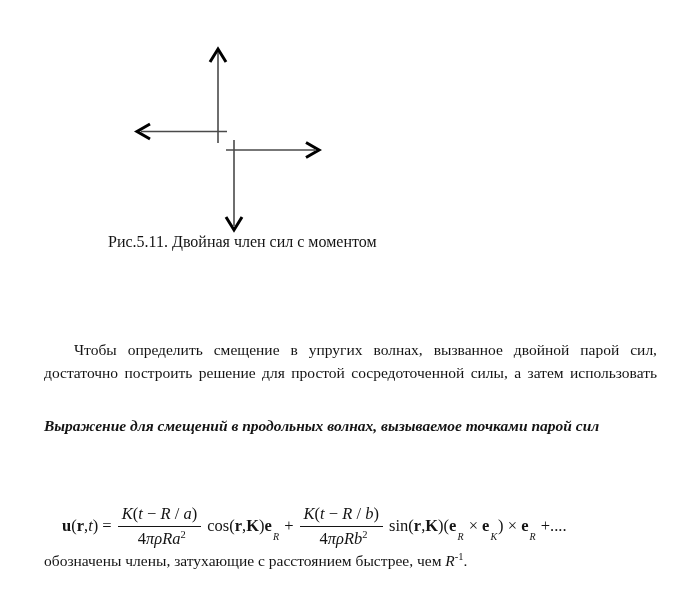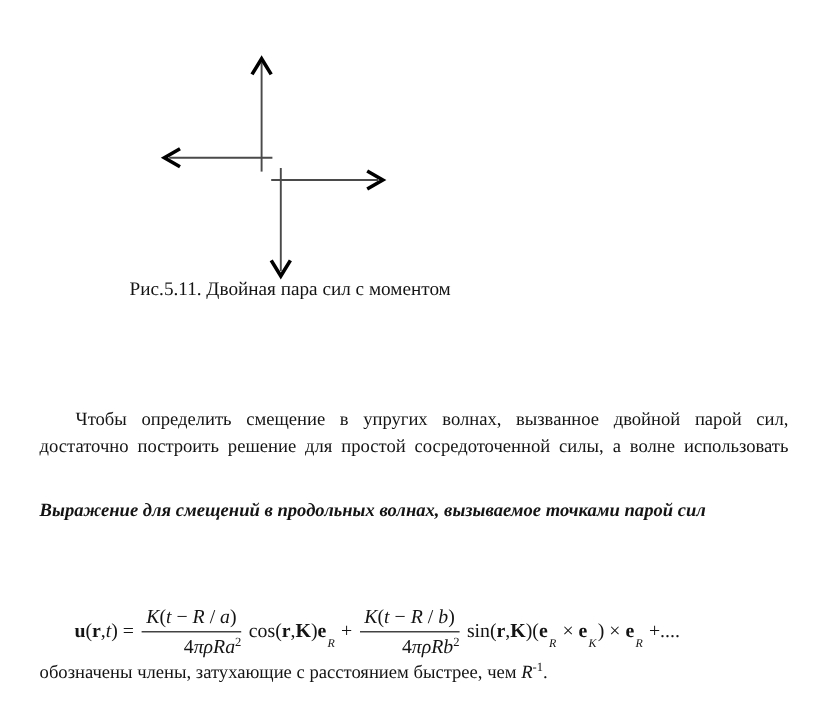--- a/index.html
+++ b/index.html
@@ -6,21 +6,21 @@
   body{
     width:689px;height:589px;background:#ffffff;color:#141414;
     font-family:"Liberation Serif", serif;
     position:relative;overflow:hidden;
   }
   .figure-wrap{position:absolute;left:0;top:0;width:400px;height:250px;}
   .caption{position:absolute;left:108px;top:233px;font-size:16px;white-space:nowrap;}
   .jline{
     position:relative;display:block;
     text-align:justify;text-align-last:justify;
-    font-size:15.5px;line-height:23px;
+    font-size:15.5px;line-height:23px;margin-left:11px;
   }
   .jline.last{text-align:left;text-align-last:left;}
   .block{position:absolute;left:33px;width:624px;}
   #p1{top:338px;}
   #p1 .l0{text-indent:30px;}
   #heading{top:414px;font-weight:bold;font-style:italic;font-size:15.5px;line-height:22px;}
   #p2{top:448px;}
   #p2 .l0{text-indent:14px;}
   #p3{top:545px;}
   #p3 sup{font-size:10.5px;vertical-align:6px;}
@@ -29,23 +29,23 @@
     position:absolute;left:62px;top:501px;height:50px;width:600px;
     display:flex;align-items:center;font-size:16.5px;
   }
   .formula span{white-space:pre;}
   .tk-n{font-style:normal;}
   .tk-i{font-style:italic;}
   .tk-b{font-weight:bold;font-style:normal;}
   .tk-sub{font-size:10px;font-style:italic;align-self:flex-end;margin-bottom:9px;}
   .tk-sup{font-size:10.5px;vertical-align:6px;}
   .formula > .tk-sub{margin-left:1px;margin-right:1px;}
-  .frac{display:inline-flex;flex-direction:column;align-items:flex-end;margin:0 2px;}
+  .frac{display:inline-flex;flex-direction:column;align-items:flex-start;margin:0 2px;}
   .frac .num{display:block;text-align:center;padding:0 4px 2px;border-bottom:1.2px solid #141414;}
-  .frac .den{display:block;text-align:center;padding-top:2px;}
+  .frac .den{display:block;text-align:center;padding-top:2px;margin-left:20px;}
 </style>
 </head>
 <body>
 
 <div class="figure-wrap">
   <svg width="400" height="250" viewBox="0 0 400 250">
     <g>
       <line class="fig-line" x1="218" y1="143" x2="218" y2="52" stroke="#4a4a4a" stroke-width="1.6"></line>
       <polyline class="fig-head" points="210,62 218,49 226,62" fill="none" stroke="#000000" stroke-width="3"></polyline>
     </g>
@@ -57,25 +57,25 @@
       <line class="fig-line" x1="226" y1="150" x2="315" y2="150" stroke="#4a4a4a" stroke-width="1.6"></line>
       <polyline class="fig-head" points="306,142.5 319,150 306,157.5" fill="none" stroke="#000000" stroke-width="3"></polyline>
     </g>
     <g>
       <line class="fig-line" x1="234" y1="140" x2="234" y2="226" stroke="#4a4a4a" stroke-width="1.6"></line>
       <polyline class="fig-head" points="226,217 234,230 242,217" fill="none" stroke="#000000" stroke-width="3"></polyline>
     </g>
   </svg>
 </div>
 
-<div class="caption">Рис.5.11. Двойная пара сил с моментом</div>
+<div class="caption">Рис.5.11. Двойная член сил с моментом</div>
 
 <div class="block" id="p1">
   <span class="jline l0">Чтобы определить смещение в упругих волнах, вызванное двойной парой сил,</span>
-  <span class="jline">достаточно построить решение для простой сосредоточенной силы, а волне использовать</span>
+  <span class="jline">достаточно построить решение для простой сосредоточенной силы, а затем использовать</span>
 </div>
 
 <div class="block" id="heading">
   <span class="jline last">Выражение для смещений в продольных волнах, вызываемое точками парой сил</span>
 </div>
 
 <div class="block" id="p2">
 </div>
 
 <div class="formula">

